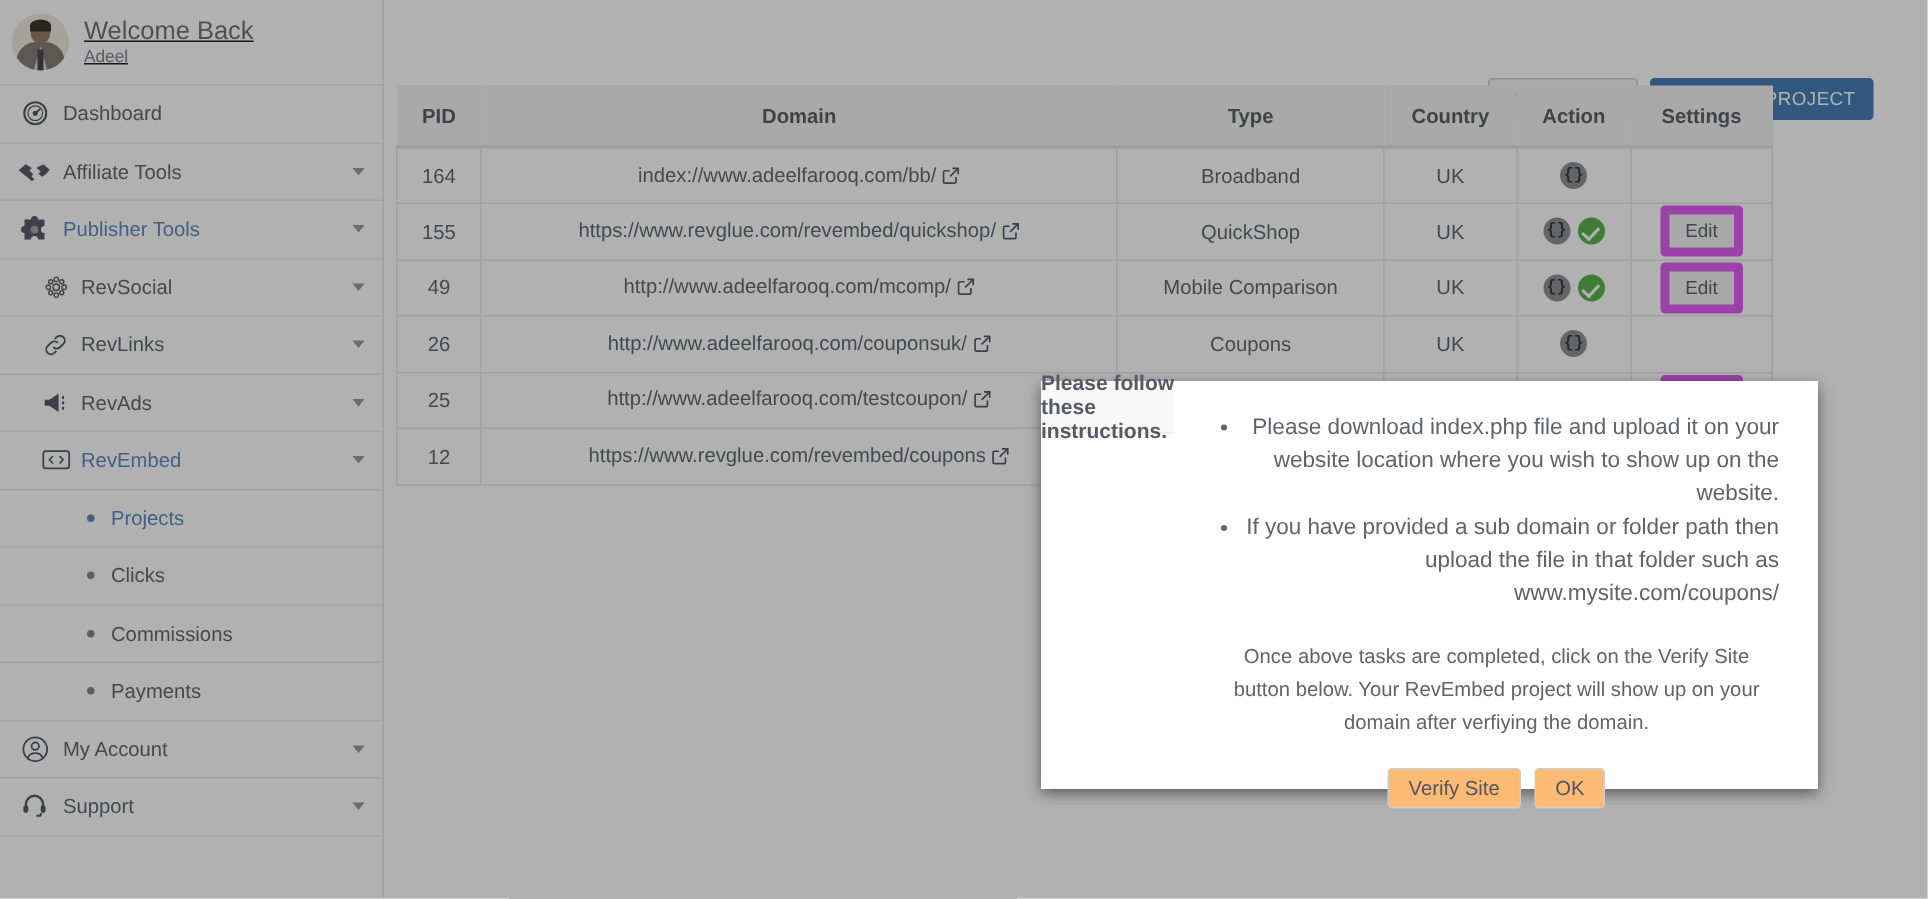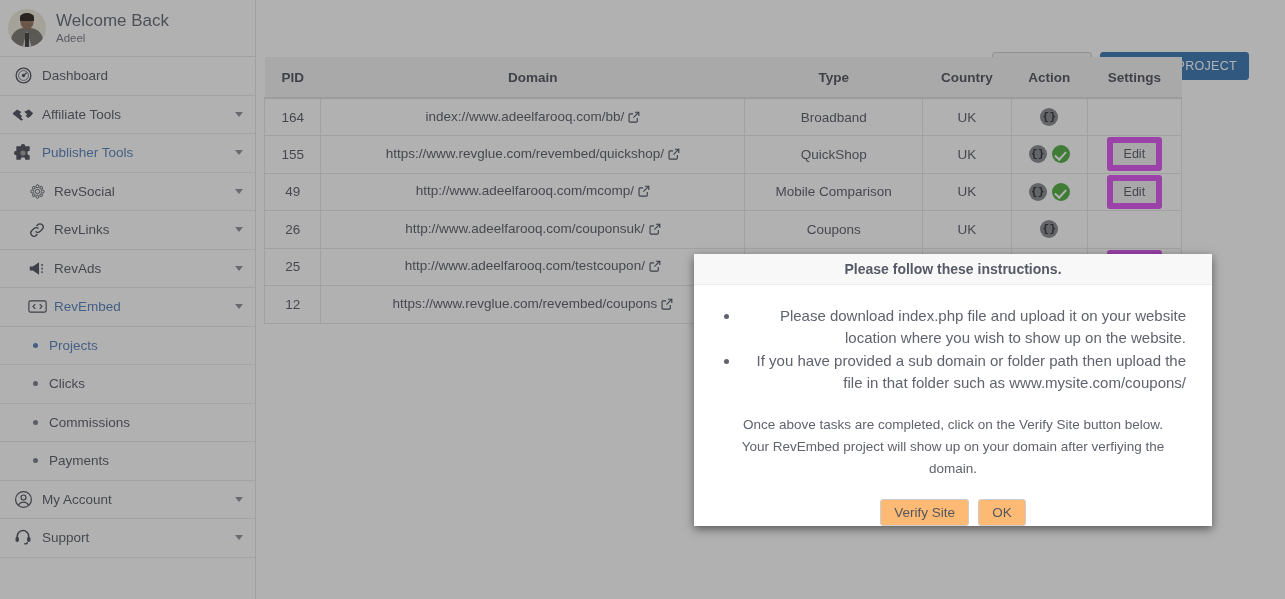--- a/index.html
+++ b/index.html
@@ -16,21 +16,21 @@
   
   .sidebar {
     width: 256px; height: 599px;
     background: #ffffff;
     border-right: 1px solid #e3e3e3;
     flex: 0 0 256px;
     overflow: hidden;
   }
   .user-box {
     height: 57px; display: flex; align-items: center;
-    padding: 0 0 0 8px; border-bottom: 1px solid #e6e6e6;
+    padding: 0 0 0 8px; border-bottom: 1px solid #e6e6e6; text-decoration: underline;
   }
   .avatar {
     width: 38px; height: 38px; border-radius: 50%;
     flex: 0 0 38px; margin-right: 10px; overflow: hidden;
     background: #e9e6d8; position: relative;
   }
   .avatar .head {
     position:absolute; left:50%; top:5px; transform:translateX(-50%);
     width:13px; height:15px; border-radius:50% 50% 45% 45%;
     background:#8a6a52;
@@ -68,21 +68,21 @@
     color:#3f4350; margin-right: 6px;
   }
   .nav-label { flex: 1 1 auto; white-space: nowrap; }
   .caret {
     width: 0; height: 0; flex: 0 0 auto;
     border-left: 4.5px solid transparent; border-right: 4.5px solid transparent;
     border-top: 5px solid #878a93;
   }
   .nav-item.sub { padding-left: 26px; font-size: 13.5px; }
   .nav-item.sub .nav-icon { width: 22px; flex: 0 0 22px; }
-  .nav-item.subsub { padding-left: 33px; }
+  .nav-item.subsub { padding-left: 58px; }
   .bullet {
     width: 5px; height: 5px; border-radius: 50%; background: #6f7380;
     margin-right: 11px; flex: 0 0 5px;
   }
   .nav-item.subsub.active .bullet { background: #4a77b4; }
 
   
   .content { flex: 1 1 auto; position: relative; background:#ffffff; }
   .toolbar {
     position: absolute; right: 36px; top: 21px;
@@ -146,21 +146,21 @@
     position: absolute; inset: 0;
     background: rgba(60,60,60,.40);
   }
 
   
   #modal {
     position: absolute; left: 694px; top: 254px;
     width: 518px; height: 272px;
     background: #ffffff;
     box-shadow: 0 3px 9px rgba(0,0,0,.5);
-    display: flex; flex-direction: column;
+    display: flex; flex-direction: row;
   }
   .modal-head {
     height: 35px; background: #f8f8f8; border-bottom: 1px solid #ececec;
     display: flex; align-items: center; justify-content: center;
   }
   .modal-title { font-size: 14px; font-weight: bold; color: #555a66; }
   .modal-body { padding: 20px 26px 0 26px; }
   .modal-body ul { margin: 0 0 0 20px; }
   .modal-body li {
     font-size: 15px; line-height: 22px; color: #60636e; margin-bottom: 1px; text-align: right;

